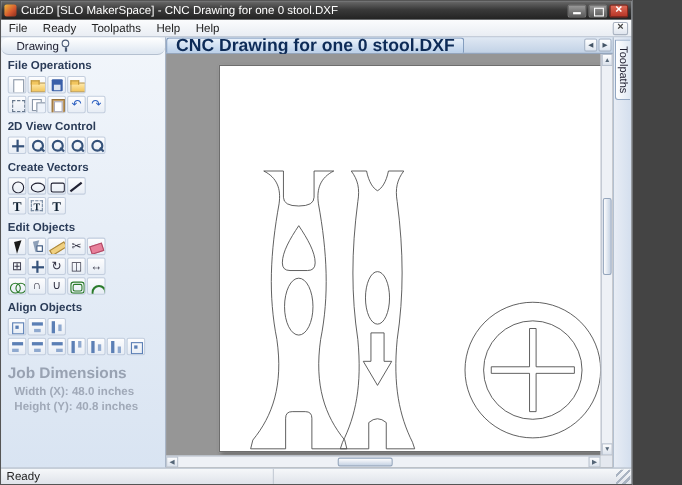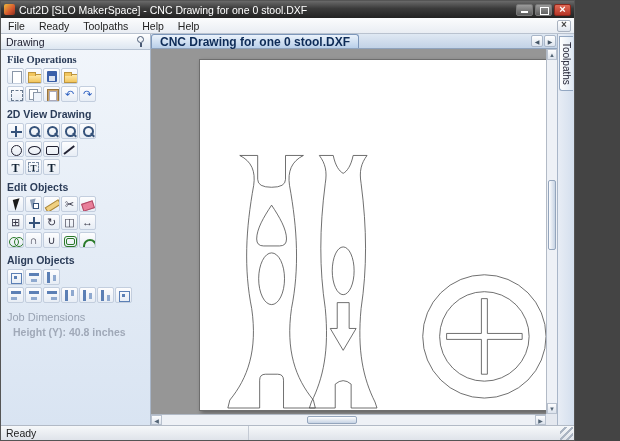--- a/index.html
+++ b/index.html
@@ -32,29 +32,29 @@
   .mdi-close::before{content:"\00d7";position:absolute;left:0;right:0;top:-2px;text-align:center;
     font-size:10px;font-weight:bold;color:#444;}
 
   
   .appbody{flex:1;display:flex;min-height:0;}
 
   
   .left-panel{width:150px;flex:0 0 auto;background:linear-gradient(#f2f6fb,#d9e4f2);
     border-right:1px solid #a9b6c8;display:flex;flex-direction:column;}
   .panel-header{height:16px;flex:0 0 auto;background:linear-gradient(#ffffff,#dde6f1);
-    border-bottom:1px solid #b4c0d0;display:flex;align-items:center;justify-content:space-between;
-    padding:0 5px;font-size:10.5px;color:#223;}
+    border-bottom:1px solid #b4c0d0;display:flex;align-items:center;
+    padding:0 14px;font-size:10.5px;color:#223;border-radius:7px;}
   .pin-icon{width:10px;height:13px;position:relative;}
   .pin-icon::before{content:"";position:absolute;left:2px;top:1px;width:5px;height:5px;
     border:1.5px solid #4a5a74;border-radius:50%;}
   .pin-icon::after{content:"";position:absolute;left:5px;top:8px;width:2px;height:4px;background:#4a5a74;}
   .panel-body{flex:1;padding:3px 6px;overflow:hidden;}
   .section-label{font-size:10.5px;font-weight:bold;color:#2b3c58;margin:6px 0 3px;}
-  .section-label:first-child{margin-top:1px;font-family:Liberation Serif, serif;}
+  .section-label:first-child{margin-top:1px;}
   .icon-row{display:flex;gap:1px;margin-bottom:2px;}
   .ico{width:17px;height:16px;flex:0 0 auto;position:relative;border:1px solid #c3cede;border-radius:2px;
     background:linear-gradient(#fdfdfe,#e7edf5);color:#334;overflow:hidden;}
   .ico[data-glyph]::before{content:attr(data-glyph);position:absolute;left:0;top:0;right:0;bottom:0;
     display:flex;align-items:center;justify-content:center;font-size:11px;line-height:1;}
   .ico-blue{color:#2b5fc0;}
   .ico-page::before{content:"";position:absolute;left:4px;top:2px;width:8px;height:11px;background:#fff;border:1px solid #8a97a8;}
   .ico-folder::before{content:"";position:absolute;left:2px;top:5px;width:12px;height:7px;
     background:linear-gradient(#ffe9a8,#f2c65e);border:1px solid #bd953e;}
   .ico-folder::after{content:"";position:absolute;left:2px;top:3px;width:6px;height:3px;
@@ -104,28 +104,28 @@
   .ico-alignT::before{content:"";position:absolute;left:3px;top:2px;width:3px;height:11px;background:#5b7fb5;}
   .ico-alignT::after{content:"";position:absolute;left:9px;top:2px;width:3px;height:6px;background:#8fa9cf;}
   .ico-alignM::before{content:"";position:absolute;left:3px;top:2px;width:3px;height:11px;background:#5b7fb5;}
   .ico-alignM::after{content:"";position:absolute;left:9px;top:5px;width:3px;height:6px;background:#8fa9cf;}
   .ico-alignB::before{content:"";position:absolute;left:3px;top:2px;width:3px;height:11px;background:#5b7fb5;}
   .ico-alignB::after{content:"";position:absolute;left:9px;top:7px;width:3px;height:6px;background:#8fa9cf;}
   .ico-aligncc::before{content:"";position:absolute;left:3px;top:3px;width:9px;height:9px;border:1px solid #5b7fb5;}
   .ico-aligncc::after{content:"";position:absolute;left:6px;top:6px;width:3px;height:3px;background:#5b7fb5;}
 
   .job-dims{margin-top:8px;}
-  .job-title{font-size:11px;font-weight:normal;color:#98a2b2;margin-bottom:3px;}
+  .job-title{font-size:14px;font-weight:bold;color:#98a2b2;margin-bottom:3px;}
   .job-line{font-size:10.5px;font-weight:bold;color:#a0a9b8;margin:2px 0 2px 6px;white-space:nowrap;}
 
   
   .main-area{flex:1;display:flex;flex-direction:column;min-width:0;background:#c6d4e6;}
   .tabstrip{height:15px;flex:0 0 auto;background:linear-gradient(#dfe8f3,#c2d2e6);
     border-bottom:1px solid #8fa3bd;display:flex;align-items:flex-end;}
-  .doc-tab{height:14px;padding:0 8px;font-size:12px;font-weight:bold;color:#0d2b57;
+  .doc-tab{height:14px;padding:0 8px;font-size:16px;font-weight:bold;color:#0d2b57;
     background:linear-gradient(#eaf2fb,#b9cfe9);border:1px solid #7d97ba;border-bottom:none;
     border-radius:3px 3px 0 0;display:flex;align-items:center;white-space:nowrap;text-align:right;}
   .tab-spacer{flex:1;}
   .tab-arrow{width:12px;height:12px;margin:0 1px 1px 0;border:1px solid #a9b6c8;border-radius:2px;
     background:linear-gradient(#fff,#dde5ef);font-size:6px;color:#456;display:flex;align-items:center;justify-content:center;}
 
   .canvas-area{flex:1;position:relative;background:#969696;min-height:0;overflow:hidden;}
   .job-sheet{position:absolute;left:48px;top:10px;width:353px;height:352px;background:#fff;
     border:1px solid #6e6e6e;box-shadow:2px 2px 4px rgba(0,0,0,.35);}
   .job-sheet svg{display:block;width:100%;height:100%;}
@@ -202,28 +202,29 @@
               <span class="ico ico-save"></span>
               <span class="ico ico-folder"></span>
             </div>
             <div class="icon-row">
               <span class="ico ico-import"></span>
               <span class="ico ico-copy"></span>
               <span class="ico ico-paste"></span>
               <span class="ico ico-blue" data-glyph="↶"></span>
               <span class="ico ico-blue" data-glyph="↷"></span>
             </div>
-            <div class="section-label">2D View Drawing</div>
+            <div class="section-label">2D View Control</div>
             <div class="icon-row">
               <span class="ico ico-move"></span>
               <span class="ico ico-zoom"></span>
               <span class="ico ico-zoom"></span>
               <span class="ico ico-zoom"></span>
               <span class="ico ico-zoom"></span>
             </div>
+            <div class="section-label">Create Vectors</div>
             <div class="icon-row">
               <span class="ico ico-circle"></span>
               <span class="ico ico-ellipse"></span>
               <span class="ico ico-rect"></span>
               <span class="ico ico-polyline"></span>
             </div>
             <div class="icon-row">
               <span class="ico ico-text"></span>
               <span class="ico ico-textbox"></span>
               <span class="ico ico-text"></span>
@@ -262,20 +263,21 @@
               <span class="ico ico-alignR"></span>
               <span class="ico ico-alignT"></span>
               <span class="ico ico-alignM"></span>
               <span class="ico ico-alignB"></span>
               <span class="ico ico-aligncc"></span>
             </div>
           </div>
         <div class="job-dims">
           <div class="job-title">Job Dimensions</div>
           <div id="job-lines">
+              <div class="job-line">Width (X): 48.0 inches</div>
               <div class="job-line">Height (Y): 40.8 inches</div>
             </div>
         </div>
       </div>
     </div>
 
     <div class="main-area">
       <div class="tabstrip">
         <span class="doc-tab">CNC Drawing for one 0 stool.DXF</span>
         <span class="tab-spacer"></span>

